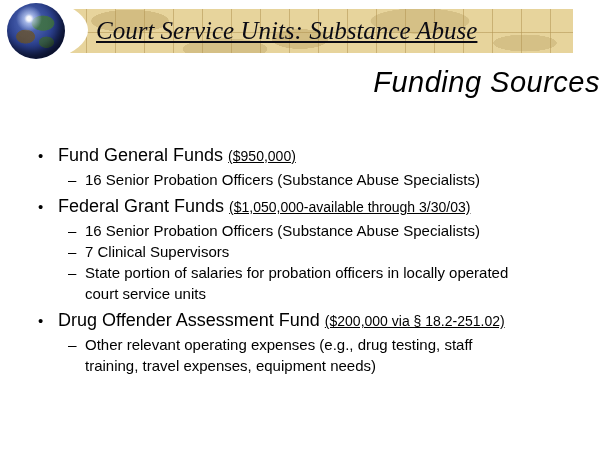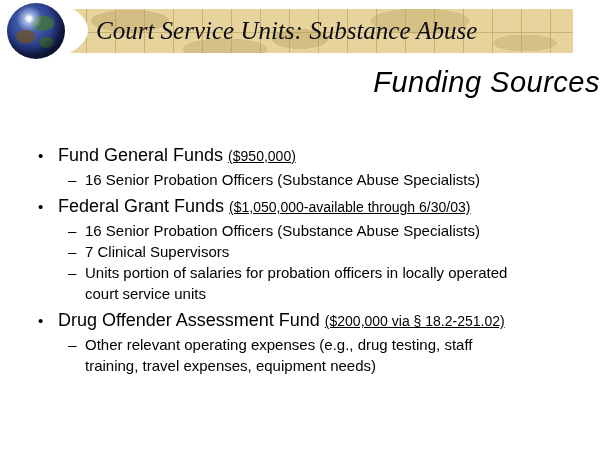--- a/index.html
+++ b/index.html
@@ -20,21 +20,21 @@
       radial-gradient(ellipse 70px 18px at 420px 12px, #d5c086 0 70%, rgba(0,0,0,0) 71%),
       radial-gradient(ellipse 45px 12px at 525px 34px, #d5c086 0 70%, rgba(0,0,0,0) 71%),
       radial-gradient(ellipse 60px 15px at 225px 40px, #d5c086 0 70%, rgba(0,0,0,0) 71%);
     z-index:1;
   }
   .banner-title{
     position:absolute; left:0; top:9px; width:573px; height:44px;
     padding-left:96px; box-sizing:border-box;
     font-family:"Liberation Serif","DejaVu Serif",serif;
     font-style:italic; font-size:25px; line-height:43px; color:#0b0b14;
-    z-index:4; white-space:nowrap;
+    z-index:4; white-space:nowrap;text-decoration:underline;
   }
   .banner-notch{
     position:absolute; left:-70px; top:-6px; width:158px; height:72px;
     background:#ffffff; border-radius:50%; z-index:2;
   }
   .globe{
     position:absolute; left:7px; top:3px; width:58px; height:56px; border-radius:50%;
     background:
       radial-gradient(circle at 38% 28%, rgba(255,255,255,.95) 0 4%, rgba(205,220,255,.65) 9%, rgba(0,0,0,0) 24%),
       radial-gradient(ellipse 18px 12px at 62% 36%, rgba(64,115,62,.85) 0 60%, rgba(0,0,0,0) 66%),
@@ -77,30 +77,30 @@
     <div class="row item1">
       <span class="marker">•</span><span>Fund General Funds</span>
       <span class="detail">($950,000)</span>
     </div>
     <div class="row item2">
       <span class="marker">–</span><span class="sub-text">16 Senior Probation Officers (Substance Abuse Specialists)</span>
     </div>
 
     <div class="row item1">
       <span class="marker">•</span><span>Federal Grant Funds</span>
-      <span class="detail">($1,050,000-available through 6/30/03)</span>
+      <span class="detail">($1,050,000-available through 3/30/03)</span>
     </div>
     <div class="row item2">
       <span class="marker">–</span><span class="sub-text">16 Senior Probation Officers (Substance Abuse Specialists)</span>
     </div>
     <div class="row item2">
       <span class="marker">–</span><span class="sub-text">7 Clinical Supervisors</span>
     </div>
     <div class="row item2">
-      <span class="marker">–</span><span class="sub-text">Units portion of salaries for probation officers in locally operated
+      <span class="marker">–</span><span class="sub-text">State portion of salaries for probation officers in locally operated
 court service units</span>
     </div>
 
     <div class="row item1">
       <span class="marker">•</span><span>Drug Offender Assessment Fund</span>
       <span class="detail">($200,000 via § 18.2-251.02)</span>
     </div>
     <div class="row item2">
       <span class="marker">–</span>
     </div>

